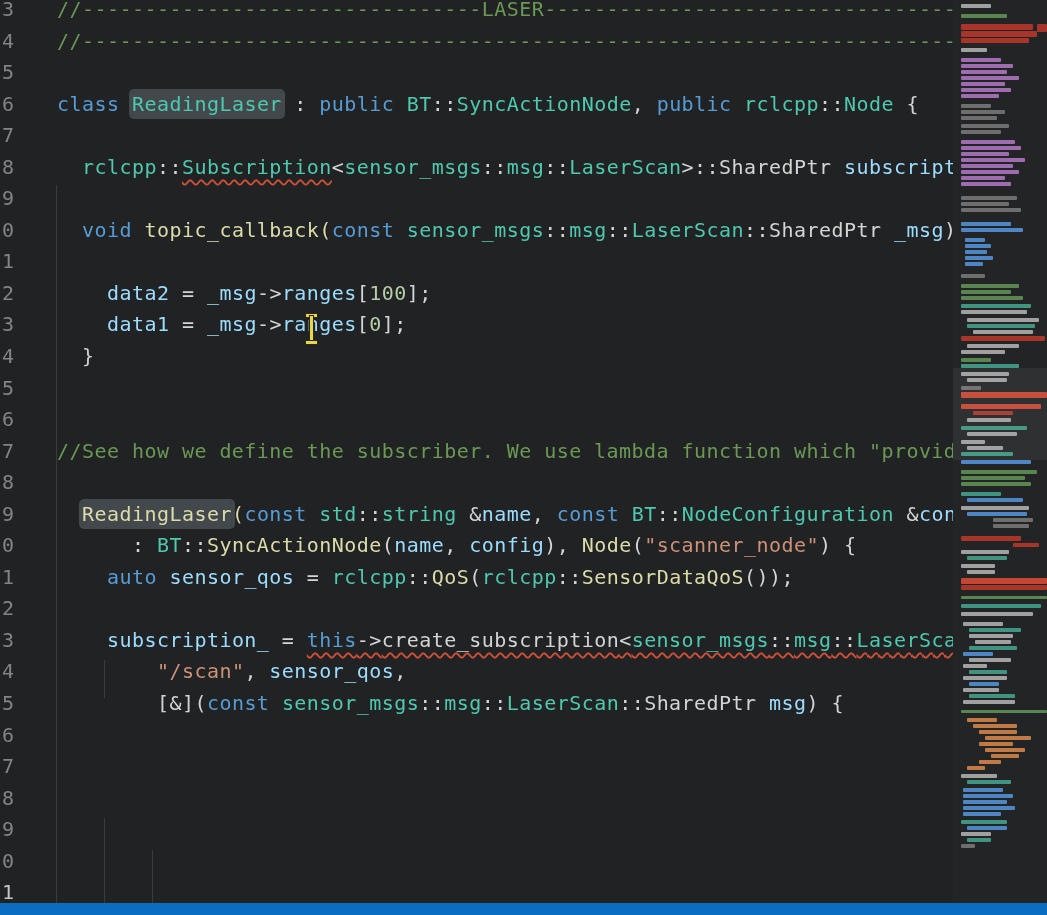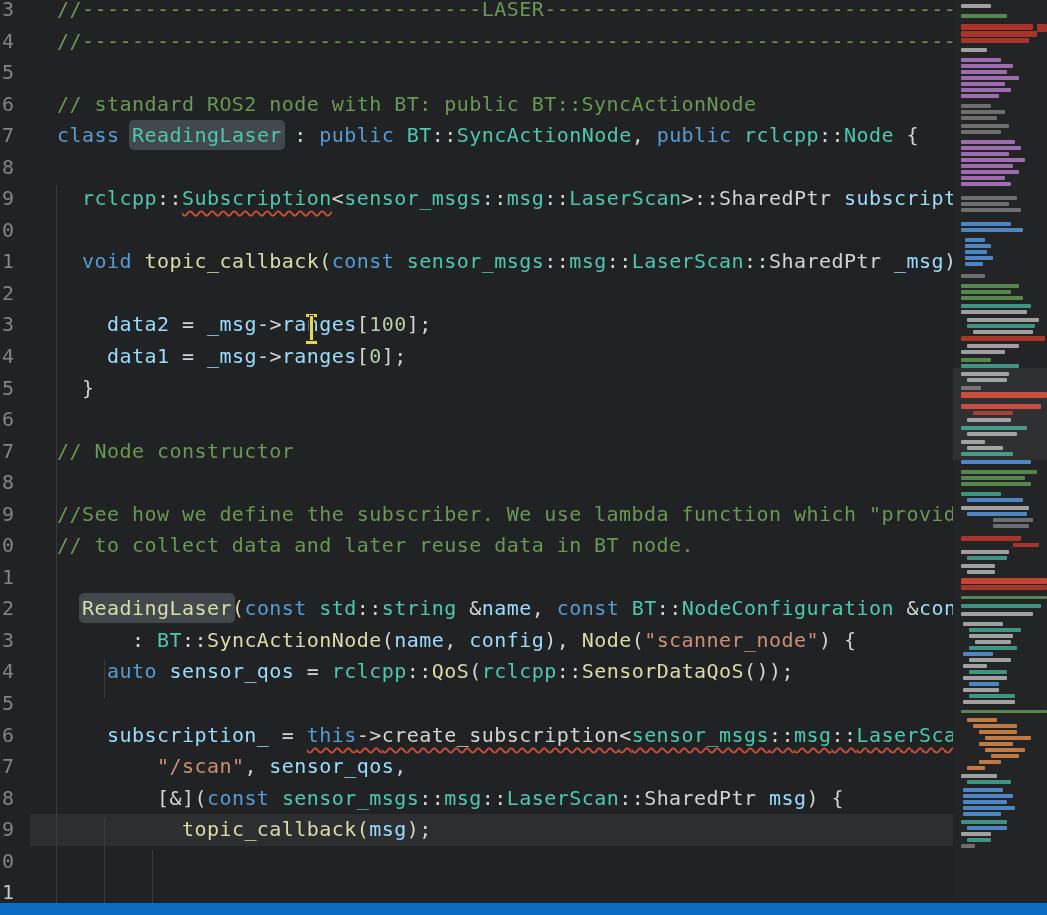--- a/index.html
+++ b/index.html
@@ -29,44 +29,40 @@
 </style>
 </head>
 <body>
 
 <div id="screen">
   <div class="code-area">
     <div class="rows">
         <div class="line"><span class="tok" style="color: rgb(106, 153, 85);">//--------------------------------LASER--------------------------------------------------------</span></div>
         <div class="line"><span class="tok" style="color: rgb(106, 153, 85);">//---------------------------------------------------------------------------------------------</span></div>
         <div class="line"></div>
-        <div class="line"><span class="tok" style="color: rgb(106, 153, 85);">// standard ROS2 node with BT: public BT::SyncActionNode</span></div>
         <div class="line"><span class="tok" style="color: rgb(86, 156, 214);">class</span><span class="tok" style="color: rgb(212, 212, 212);"> </span><span class="tok hl" style="color: rgb(78, 201, 176);">ReadingLaser</span><span class="tok" style="color: rgb(212, 212, 212);"> : </span><span class="tok" style="color: rgb(86, 156, 214);">public</span><span class="tok" style="color: rgb(212, 212, 212);"> </span><span class="tok" style="color: rgb(78, 201, 176);">BT</span><span class="tok" style="color: rgb(212, 212, 212);">::</span><span class="tok" style="color: rgb(78, 201, 176);">SyncActionNode</span><span class="tok" style="color: rgb(212, 212, 212);">, </span><span class="tok" style="color: rgb(86, 156, 214);">public</span><span class="tok" style="color: rgb(212, 212, 212);"> </span><span class="tok" style="color: rgb(78, 201, 176);">rclcpp</span><span class="tok" style="color: rgb(212, 212, 212);">::</span><span class="tok" style="color: rgb(78, 201, 176);">Node</span><span class="tok" style="color: rgb(212, 212, 212);"> {</span></div>
         <div class="line"></div>
         <div class="line"><span class="tok" style="color: rgb(212, 212, 212);">  </span><span class="tok" style="color: rgb(78, 201, 176);">rclcpp</span><span class="tok" style="color: rgb(212, 212, 212);">::</span><span class="tok sq" style="color: rgb(78, 201, 176);">Subscription</span><span class="tok" style="color: rgb(212, 212, 212);">&lt;</span><span class="tok" style="color: rgb(78, 201, 176);">sensor_msgs</span><span class="tok" style="color: rgb(212, 212, 212);">::</span><span class="tok" style="color: rgb(78, 201, 176);">msg</span><span class="tok" style="color: rgb(212, 212, 212);">::</span><span class="tok" style="color: rgb(78, 201, 176);">LaserScan</span><span class="tok" style="color: rgb(212, 212, 212);">&gt;::</span><span class="tok" style="color: rgb(212, 212, 212);">SharedPtr</span><span class="tok" style="color: rgb(212, 212, 212);"> </span><span class="tok" style="color: rgb(156, 220, 254);">subscription_;</span></div>
         <div class="line"></div>
         <div class="line"><span class="tok" style="color: rgb(212, 212, 212);">  </span><span class="tok" style="color: rgb(86, 156, 214);">void</span><span class="tok" style="color: rgb(212, 212, 212);"> </span><span class="tok" style="color: rgb(220, 220, 170);">topic_callback(</span><span class="tok" style="color: rgb(86, 156, 214);">const</span><span class="tok" style="color: rgb(212, 212, 212);"> </span><span class="tok" style="color: rgb(78, 201, 176);">sensor_msgs</span><span class="tok" style="color: rgb(212, 212, 212);">::</span><span class="tok" style="color: rgb(78, 201, 176);">msg</span><span class="tok" style="color: rgb(212, 212, 212);">::</span><span class="tok" style="color: rgb(78, 201, 176);">LaserScan</span><span class="tok" style="color: rgb(212, 212, 212);">::</span><span class="tok" style="color: rgb(212, 212, 212);">SharedPtr</span><span class="tok" style="color: rgb(212, 212, 212);"> </span><span class="tok" style="color: rgb(156, 220, 254);">_msg</span><span class="tok" style="color: rgb(212, 212, 212);">) {</span></div>
         <div class="line"></div>
         <div class="line"><span class="tok" style="color: rgb(212, 212, 212);">    </span><span class="tok" style="color: rgb(156, 220, 254);">data2</span><span class="tok" style="color: rgb(212, 212, 212);"> = </span><span class="tok" style="color: rgb(156, 220, 254);">_msg</span><span class="tok" style="color: rgb(212, 212, 212);">-&gt;</span><span class="tok" style="color: rgb(156, 220, 254);">ranges</span><span class="tok" style="color: rgb(212, 212, 212);">[</span><span class="tok" style="color: rgb(181, 206, 168);">100</span><span class="tok" style="color: rgb(212, 212, 212);">];</span></div>
         <div class="line"><span class="tok" style="color: rgb(212, 212, 212);">    </span><span class="tok" style="color: rgb(156, 220, 254);">data1</span><span class="tok" style="color: rgb(212, 212, 212);"> = </span><span class="tok" style="color: rgb(156, 220, 254);">_msg</span><span class="tok" style="color: rgb(212, 212, 212);">-&gt;</span><span class="tok" style="color: rgb(156, 220, 254);">ranges</span><span class="tok" style="color: rgb(212, 212, 212);">[</span><span class="tok" style="color: rgb(181, 206, 168);">0</span><span class="tok" style="color: rgb(212, 212, 212);">];</span></div>
         <div class="line"><span class="tok" style="color: rgb(212, 212, 212);">  }</span></div>
         <div class="line"></div>
-        <div class="line"><span class="tok" style="color: rgb(106, 153, 85);">// Node constructor</span></div>
         <div class="line"></div>
         <div class="line"><span class="tok" style="color: rgb(106, 153, 85);">//See how we define the subscriber. We use lambda function which "provides" the data</span></div>
-        <div class="line"><span class="tok" style="color: rgb(106, 153, 85);">// to collect data and later reuse data in BT node.</span></div>
         <div class="line"></div>
         <div class="line"><span class="tok" style="color: rgb(212, 212, 212);">  </span><span class="tok hl" style="color: rgb(220, 220, 170);">ReadingLaser</span><span class="tok" style="color: rgb(220, 220, 170);">(</span><span class="tok" style="color: rgb(86, 156, 214);">const</span><span class="tok" style="color: rgb(212, 212, 212);"> </span><span class="tok" style="color: rgb(78, 201, 176);">std</span><span class="tok" style="color: rgb(212, 212, 212);">::</span><span class="tok" style="color: rgb(78, 201, 176);">string</span><span class="tok" style="color: rgb(212, 212, 212);"> &amp;</span><span class="tok" style="color: rgb(156, 220, 254);">name</span><span class="tok" style="color: rgb(212, 212, 212);">, </span><span class="tok" style="color: rgb(86, 156, 214);">const</span><span class="tok" style="color: rgb(212, 212, 212);"> </span><span class="tok" style="color: rgb(78, 201, 176);">BT</span><span class="tok" style="color: rgb(212, 212, 212);">::</span><span class="tok" style="color: rgb(78, 201, 176);">NodeConfiguration</span><span class="tok" style="color: rgb(212, 212, 212);"> &amp;</span><span class="tok" style="color: rgb(156, 220, 254);">config</span></div>
         <div class="line"><span class="tok" style="color: rgb(212, 212, 212);">      : </span><span class="tok" style="color: rgb(78, 201, 176);">BT</span><span class="tok" style="color: rgb(212, 212, 212);">::</span><span class="tok" style="color: rgb(220, 220, 170);">SyncActionNode</span><span class="tok" style="color: rgb(212, 212, 212);">(</span><span class="tok" style="color: rgb(156, 220, 254);">name</span><span class="tok" style="color: rgb(212, 212, 212);">, </span><span class="tok" style="color: rgb(156, 220, 254);">config</span><span class="tok" style="color: rgb(212, 212, 212);">), </span><span class="tok" style="color: rgb(220, 220, 170);">Node</span><span class="tok" style="color: rgb(212, 212, 212);">(</span><span class="tok" style="color: rgb(206, 145, 120);">"scanner_node"</span><span class="tok" style="color: rgb(212, 212, 212);">) {</span></div>
         <div class="line"><span class="tok" style="color: rgb(212, 212, 212);">    </span><span class="tok" style="color: rgb(86, 156, 214);">auto</span><span class="tok" style="color: rgb(212, 212, 212);"> </span><span class="tok" style="color: rgb(156, 220, 254);">sensor_qos</span><span class="tok" style="color: rgb(212, 212, 212);"> = </span><span class="tok" style="color: rgb(78, 201, 176);">rclcpp</span><span class="tok" style="color: rgb(212, 212, 212);">::</span><span class="tok" style="color: rgb(220, 220, 170);">QoS</span><span class="tok" style="color: rgb(212, 212, 212);">(</span><span class="tok" style="color: rgb(78, 201, 176);">rclcpp</span><span class="tok" style="color: rgb(212, 212, 212);">::</span><span class="tok" style="color: rgb(220, 220, 170);">SensorDataQoS</span><span class="tok" style="color: rgb(212, 212, 212);">());</span></div>
         <div class="line"></div>
         <div class="line"><span class="tok" style="color: rgb(212, 212, 212);">    </span><span class="tok" style="color: rgb(156, 220, 254);">subscription_</span><span class="tok" style="color: rgb(212, 212, 212);"> = </span><span class="tok sq" style="color: rgb(86, 156, 214);">this</span><span class="tok sq" style="color: rgb(212, 212, 212);">-&gt;</span><span class="tok sq" style="color: rgb(212, 212, 212);">create_subscription</span><span class="tok sq" style="color: rgb(212, 212, 212);">&lt;</span><span class="tok sq" style="color: rgb(78, 201, 176);">sensor_msgs</span><span class="tok sq" style="color: rgb(212, 212, 212);">::</span><span class="tok sq" style="color: rgb(78, 201, 176);">msg</span><span class="tok sq" style="color: rgb(212, 212, 212);">::</span><span class="tok sq" style="color: rgb(78, 201, 176);">LaserScan</span></div>
         <div class="line"><span class="tok" style="color: rgb(212, 212, 212);">        </span><span class="tok" style="color: rgb(206, 145, 120);">"/scan"</span><span class="tok" style="color: rgb(212, 212, 212);">, </span><span class="tok" style="color: rgb(156, 220, 254);">sensor_qos</span><span class="tok" style="color: rgb(212, 212, 212);">,</span></div>
         <div class="line"><span class="tok" style="color: rgb(212, 212, 212);">        [&amp;](</span><span class="tok" style="color: rgb(86, 156, 214);">const</span><span class="tok" style="color: rgb(212, 212, 212);"> </span><span class="tok" style="color: rgb(78, 201, 176);">sensor_msgs</span><span class="tok" style="color: rgb(212, 212, 212);">::</span><span class="tok" style="color: rgb(78, 201, 176);">msg</span><span class="tok" style="color: rgb(212, 212, 212);">::</span><span class="tok" style="color: rgb(78, 201, 176);">LaserScan</span><span class="tok" style="color: rgb(212, 212, 212);">::</span><span class="tok" style="color: rgb(212, 212, 212);">SharedPtr</span><span class="tok" style="color: rgb(212, 212, 212);"> </span><span class="tok" style="color: rgb(156, 220, 254);">msg</span><span class="tok" style="color: rgb(212, 212, 212);">) {</span></div>
-        <div class="line cur"><span class="tok" style="color: rgb(212, 212, 212);">          </span><span class="tok" style="color: rgb(220, 220, 170);">topic_callback(</span><span class="tok" style="color: rgb(156, 220, 254);">msg</span><span class="tok" style="color: rgb(212, 212, 212);">);</span></div>
       </div>
     <div>
         <div class="iguide" style="left: 56px; top: 185px; height: 718px;"></div>
         <div class="iguide" style="left: 104px; top: 660px; height: 38px;"></div>
         <div class="iguide" style="left: 104px; top: 818px; height: 85px;"></div>
         <div class="iguide" style="left: 152px; top: 850px; height: 53px;"></div>
       </div>
     <div class="ibeam" style="left: 303px; top: 314px;">
       <div class="bar top"></div>
         <div class="stem"></div>

